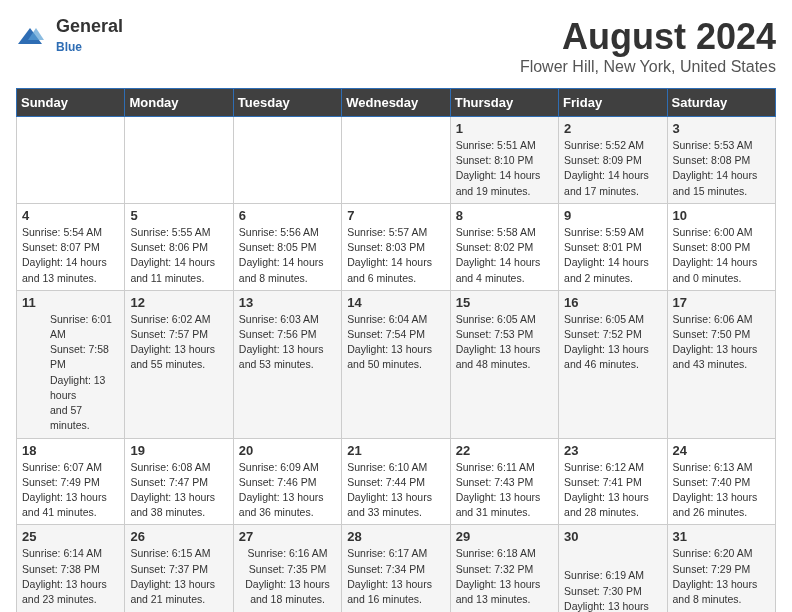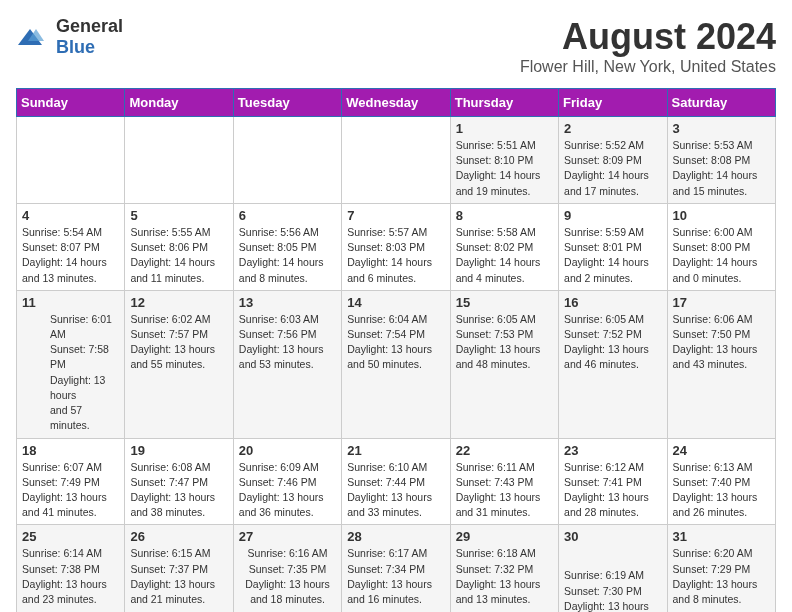--- a/index.html
+++ b/index.html
@@ -37,21 +37,21 @@
       font-size: 16px;
       color: #555;
       font-weight: normal;
     }
     table {
       width: 100%;
       border-collapse: collapse;
       font-size: 11px;
     }
     thead tr th {
-      background-color: #a21caf;
+      background-color: #404040;
       color: #fff;
       padding: 6px 4px;
       text-align: left;
       font-size: 13px;
       font-weight: bold;
       border: 1px solid #2e6db4;
     }
     tbody tr td {
       border: 1px solid #ccc;
       padding: 4px 5px;
@@ -86,21 +86,21 @@
 <body>
 
 <div class="header-area">
   <div class="logo">
     <svg class="logo-icon" viewBox="0 0 28 20" xmlns="http://www.w3.org/2000/svg">
       <polygon points="14,2 26,18 2,18" fill="#2e6db4"></polygon>
       <polygon points="20,2 28,14 12,14" fill="#5a9fd4" opacity="0.7"></polygon>
     </svg>
     <div>
       <span style="font-size:18px;font-weight:bold;color:#333;">General</span><br>
-      <span style="font-size:18px;font-weight:bold;color:#2e6db4;">Blue</span>
+      <span style="font-size:12px;font-weight:bold;color:#2e6db4;">Blue</span>
     </div>
   </div>
   <div class="title-area">
     <div class="main-title">August 2024</div>
     <div class="subtitle">Flower Hill, New York, United States</div>
   </div>
 </div>
 
 <table>
   <thead>

